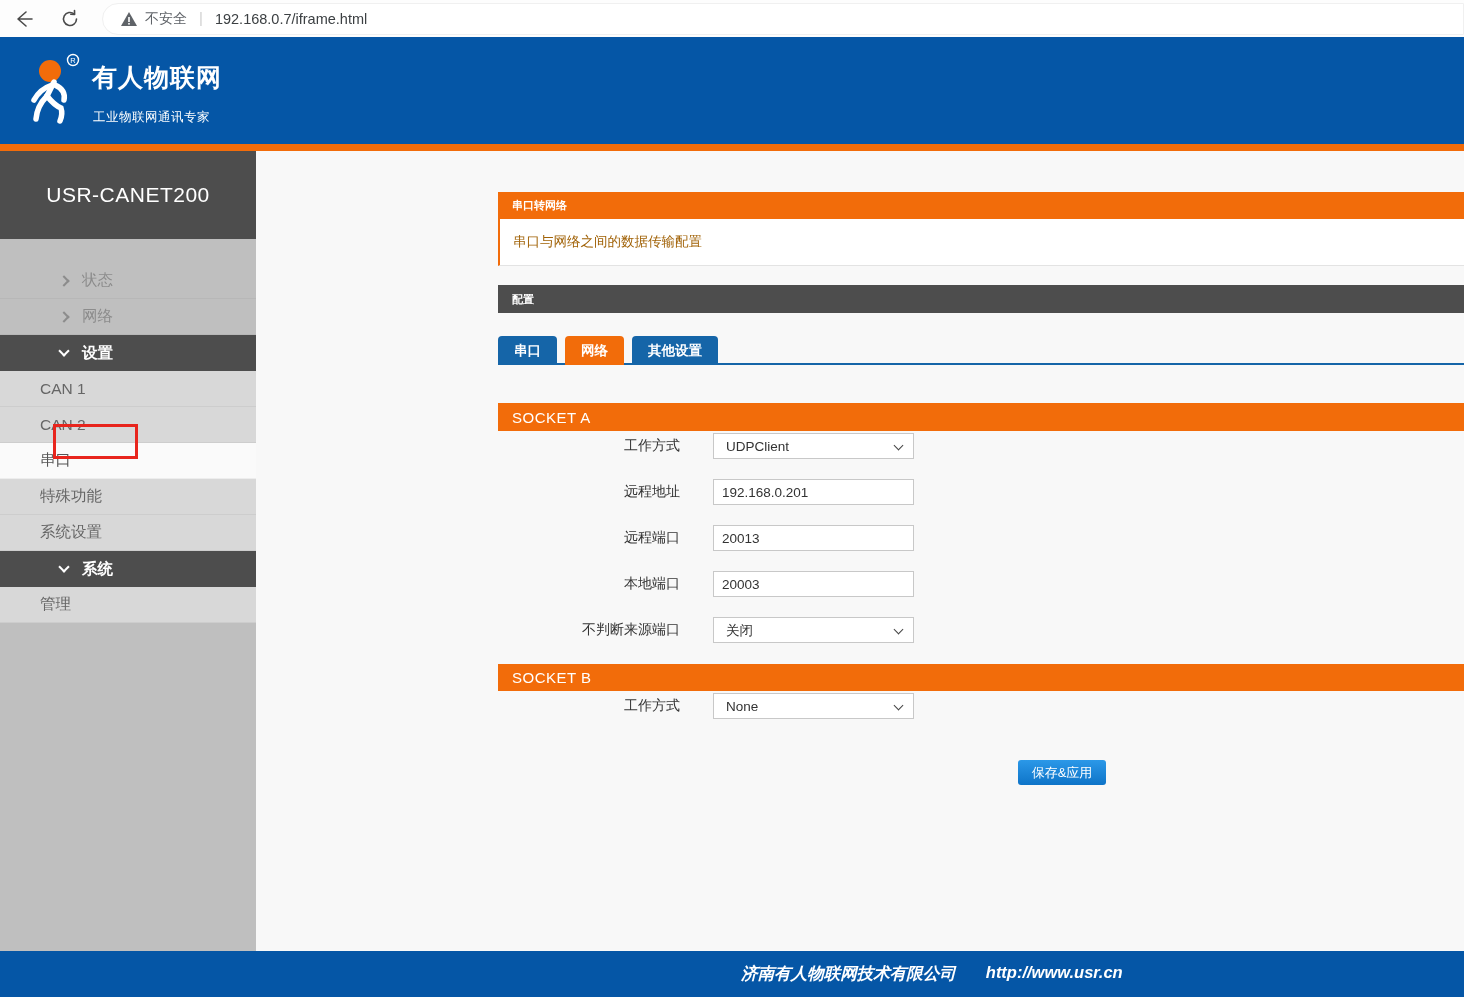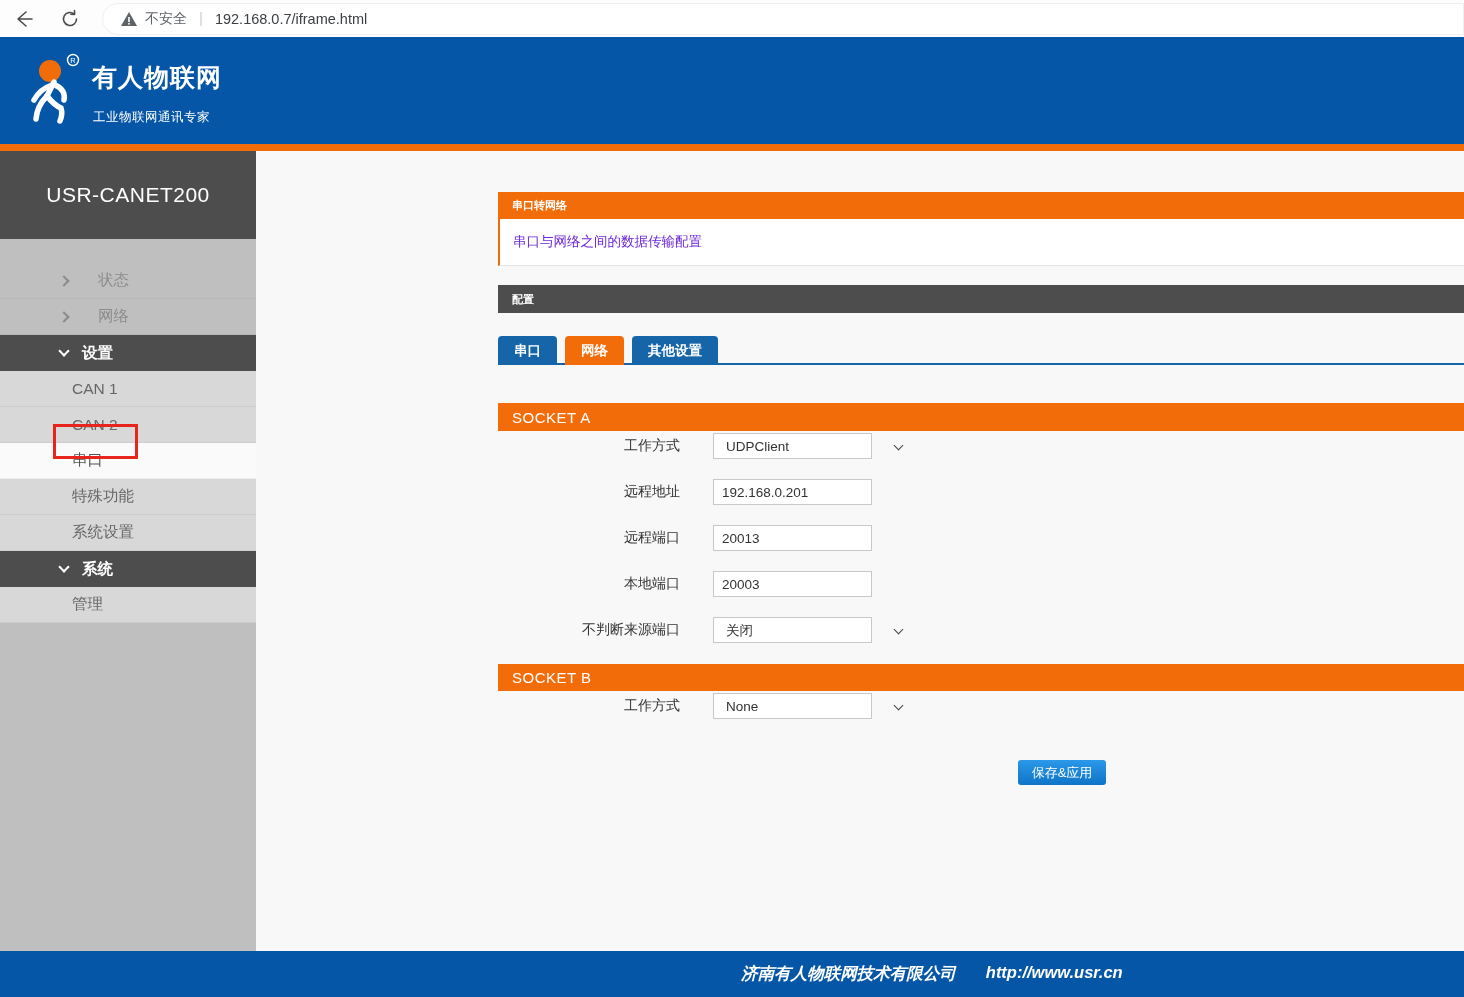--- a/index.html
+++ b/index.html
@@ -25,47 +25,47 @@
   .orange-strip { position:absolute; left:0; top:144px; width:1464px; height:7px; background:#f26c0a; }
 
   
   .sidebar { position:absolute; left:0; top:151px; width:256px; height:800px; background:#bfbfbf; }
   .sidebar-title { height:88px; background:#4d4d4d; color:#fff; font-size:21px; display:flex; align-items:center; justify-content:center; letter-spacing:0.5px; }
   .menu { padding-top:24px; }
   .menu-item { height:36px; display:flex; align-items:center; font-size:15.5px; cursor:pointer; position:relative; }
   .menu-item .chev { width:8px; height:8px; border-right:2px solid; border-bottom:2px solid; margin-left:60px; margin-right:14px; flex:0 0 auto; }
   .chev.right { transform:rotate(-45deg); }
   .chev.down  { transform:rotate(45deg); margin-top:-4px; }
-  .menu-item.group { background:#bfbfbf; color:#8c8c8c; border-bottom:1px solid rgba(0,0,0,0.04);gap:16px; }
+  .menu-item.group { background:#bfbfbf; color:#8c8c8c; border-bottom:1px solid rgba(0,0,0,0.04); }
   .menu-item.group-open { background:#4d4d4d; color:#fff; font-weight:bold; }
-  .menu-item.sub { background:#d8d8d8; color:#666; border-bottom:1px solid rgba(0,0,0,0.05); padding-left:72px; }
+  .menu-item.sub { background:#d8d8d8; color:#666; border-bottom:1px solid rgba(0,0,0,0.05); padding-left:40px; }
   .menu-item.sub.active { background:#fafafa; color:#555; }
   .highlight-box { position:absolute; left:53px; top:273px; width:85px; height:35px; border:3px solid #e8251d; pointer-events:none; }
 
   
   .main { position:absolute; left:256px; top:151px; width:1208px; height:800px; background:#f8f8f8; padding-left:242px; }
   .bar { height:28px; color:#fff; display:flex; align-items:center; padding-left:14px; }
   .bar.orange { background:#f26c0a; }
   .bar.dark { background:#4d4d4d; }
   .bar.title-bold { font-size:11px; font-weight:bold; }
   .bar.socket { font-size:15px; letter-spacing:0.5px; }
   .panel-head { margin-top:41px; height:27px; }
-  .panel-desc { height:47px; background:#fff; border-left:2px solid #f26c0a; border-bottom:1px solid #e3e3e3; display:flex; align-items:center; padding-left:13px; font-size:13.5px; color:#6d28d9; }
+  .panel-desc { height:47px; background:#fff; border-left:2px solid #f26c0a; border-bottom:1px solid #e3e3e3; display:flex; align-items:center; padding-left:13px; font-size:13.5px; color:#a16207; }
   .config-bar { margin-top:19px; }
   .tabs { margin-top:23px; height:29px; display:flex; border-bottom:2px solid #1565a8; }
   .tab { height:29px; min-width:58px; padding:0 16px; margin-right:8px; border-radius:4px 4px 0 0; color:#fff; font-size:13.5px; font-weight:bold; display:flex; align-items:center; justify-content:center; cursor:pointer; }
   .tab.blue { background:#1565a8; }
   .tab.active { background:#f26c0a; }
   .socket-a-bar { margin-top:38px; }
   .socket-b-bar { margin-top:21px; height:27px; }
   .form-row { display:flex; align-items:center; margin-top:20px;gap:16px; }
   .form-row.first { margin-top:2px; }
   .form-label { width:182px; text-align:right; font-size:14px; color:#333; flex:0 0 auto; }
   .ctrl-wrap { position:relative; margin-left:17px; width:201px; height:26px; }
-  .text-input, .sel { width:159px; height:26px; border:1px solid #c8c8c8; background:#fff; font-size:13.5px; color:#333; padding:0 8px; font-family:"Liberation Sans","DejaVu Sans",sans-serif; }
+  .text-input, .sel { width:201px; height:26px; border:1px solid #c8c8c8; background:#fff; font-size:13.5px; color:#333; padding:0 8px; font-family:"Liberation Sans","DejaVu Sans",sans-serif; }
   .sel { -webkit-appearance:none; appearance:none; padding-left:12px; border-radius:0; }
   .sel-chev { position:absolute; right:12px; top:9px; width:7px; height:7px; border-right:1.5px solid #444; border-bottom:1.5px solid #444; transform:rotate(45deg); pointer-events:none; }
   .save-btn { margin-top:41px; margin-left:520px; width:88px; height:25px; background:linear-gradient(#2b98e8,#0e74c8); border:none; border-radius:3px; color:#fff; font-size:13px; cursor:pointer; font-family:"Liberation Sans","DejaVu Sans",sans-serif; }
 
   
   .footer { position:absolute; left:0; top:951px; width:1464px; height:46px; background:#0556a6; display:flex; align-items:center; justify-content:center; }
   .footer-inner { position:relative; left:200px; display:flex; gap:30px; color:#fff; font-size:16.5px; font-weight:bold;font-style:italic; }
 </style>
 </head>
 <body>

